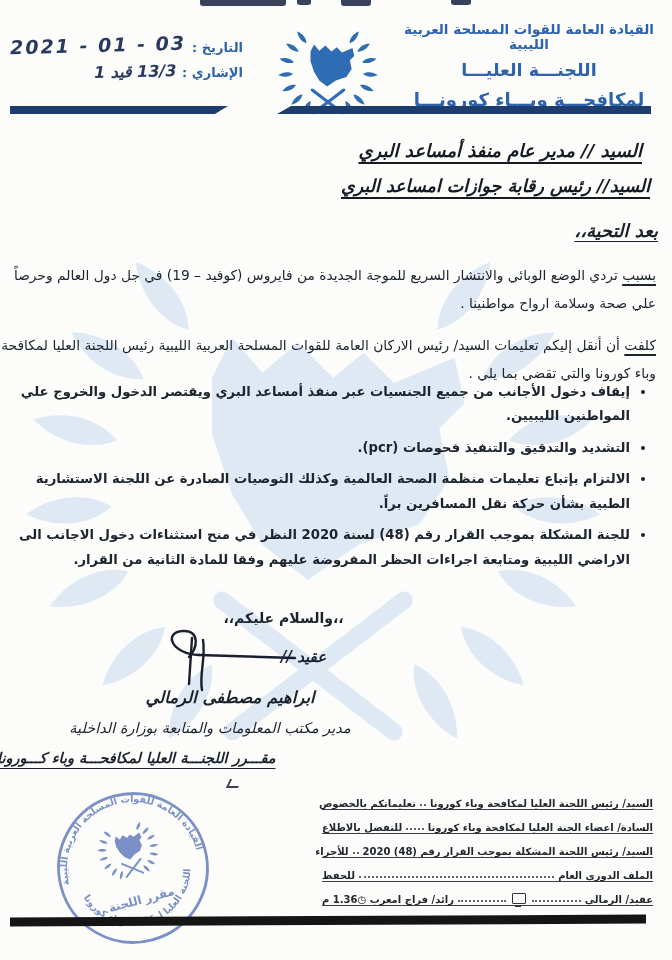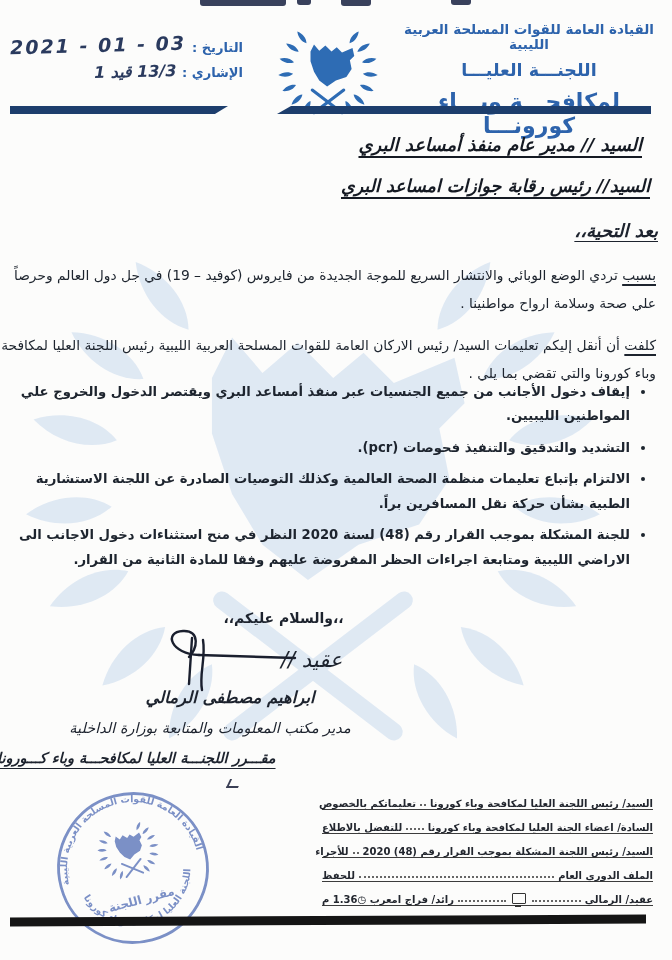--- a/index.html
+++ b/index.html
@@ -13,50 +13,50 @@
   
   .topmark{position:absolute;top:0;height:6px;background:#39415c;border-radius:0 0 3px 3px;}
   .tm1{left:215px;width:86px;}
   .tm2{left:312px;width:14px;height:5px;}
   .tm3{left:356px;width:30px;}
   .tm4{left:466px;width:20px;height:5px;}
   
   .org{position:absolute;top:22px;right:6px;width:274px;text-align:center;color:#2d63ac;font-weight:bold;line-height:1.1;}
   .org .l1{font-size:13.5px;}
   .org .l2{font-size:17.5px;margin-top:9px;}
-  .org .l3{font-size:22px;margin-top:10px;}
+  .org .l3{font-size:18px;margin-top:10px;}
   .emblem-header{position:absolute;left:287px;top:20px;width:112px;height:98px;color:#2e6cb4;}
   .datebox{position:absolute;left:30px;top:34px;width:228px;font-weight:bold;}
   .daterow{display:flex;align-items:baseline;justify-content:flex-start;gap:6px;margin-bottom:6px;}
   .datelabel{color:#2d63ac;font-size:13px;white-space:nowrap;}
   .dateval{font-size:19px;color:#2a3a5e;font-style:italic;letter-spacing:2px;transform:rotate(-1.5deg);white-space:nowrap;}
   .refval{font-size:16px;}
   .divider{position:absolute;top:106px;height:8px;background:#1d3e6d;}
   .divider.left{left:25px;width:218px;clip-path:polygon(0 0,100% 0,94% 100%,0 100%);}
   .divider.right{left:292px;width:374px;clip-path:polygon(14px 0,100% 0,100% 100%,0 100%);}
   
   .addr{position:absolute;right:30px;font-weight:bold;font-style:italic;font-size:18px;
         text-decoration:underline;text-underline-offset:5px;text-decoration-thickness:1.5px;color:#151a23;}
-  .addr1{top:134px;}
+  .addr1{top:140px;}
   .addr2{top:176px;right:22px;font-size:17.5px;}
   .salutation{position:absolute;top:220px;right:14px;font-size:18px;font-weight:bold;font-style:italic;
         text-decoration:underline;text-underline-offset:4px;}
   .para{position:absolute;right:16px;left:16px;font-size:13.8px;font-weight:normal;line-height:2.05;text-align:right;color:#1d242e;}
   .para1{top:247px;}
   .para2{top:317px;}
   .lead{text-decoration:underline;text-underline-offset:4px;text-decoration-thickness:2px;}
   .bullets{position:absolute;top:380px;right:24px;left:28px;margin:0;padding:0 18px 0 0;
         font-size:13.2px;font-weight:bold;line-height:1.85;color:#1d242e;}
   .bullets li{margin-bottom:7px;}
   .emphasis{position:absolute;top:575px;left:0;right:60px;text-align:center;font-size:15.5px;font-weight:bold;
         font-style:italic;color:#10141c;}
   .closing{position:absolute;top:610px;left:0;right:90px;text-align:center;font-size:14px;font-weight:bold;}
   
   .sig-squiggle{position:absolute;left:158px;top:622px;width:158px;height:72px;}
-  .sig-rank{position:absolute;left:296px;top:648px;font-size:21px;font-weight:normal;font-style:italic;}
+  .sig-rank{position:absolute;left:296px;top:648px;font-size:15px;font-weight:bold;font-style:italic;}
   .sig-name{position:absolute;top:688px;left:60px;width:370px;text-align:center;font-size:16.5px;font-weight:bold;font-style:italic;}
   .sig-title1{position:absolute;top:720px;left:25px;width:400px;text-align:center;font-size:14.5px;font-weight:normal;font-style:italic;}
   .sig-title2{position:absolute;top:750px;left:12px;width:400px;text-align:left;font-size:14.5px;font-weight:bold;font-style:italic;
         text-decoration:underline;text-underline-offset:5px;}
   
   .dist{position:absolute;left:337px;width:331px;top:786px;font-size:10px;font-weight:bold;color:#22262e;}
   .dist-row{display:flex;align-items:flex-end;height:23px;border-bottom:1.5px solid #3c3c3c;white-space:nowrap;}
   .dist-row .to{flex:0 0 auto;}
   .dist-row .action{flex:0 0 auto;}
   .leader{flex:1 1 auto;border-bottom:2px dotted #666;margin:0 4px 3px 4px;min-width:6px;}

